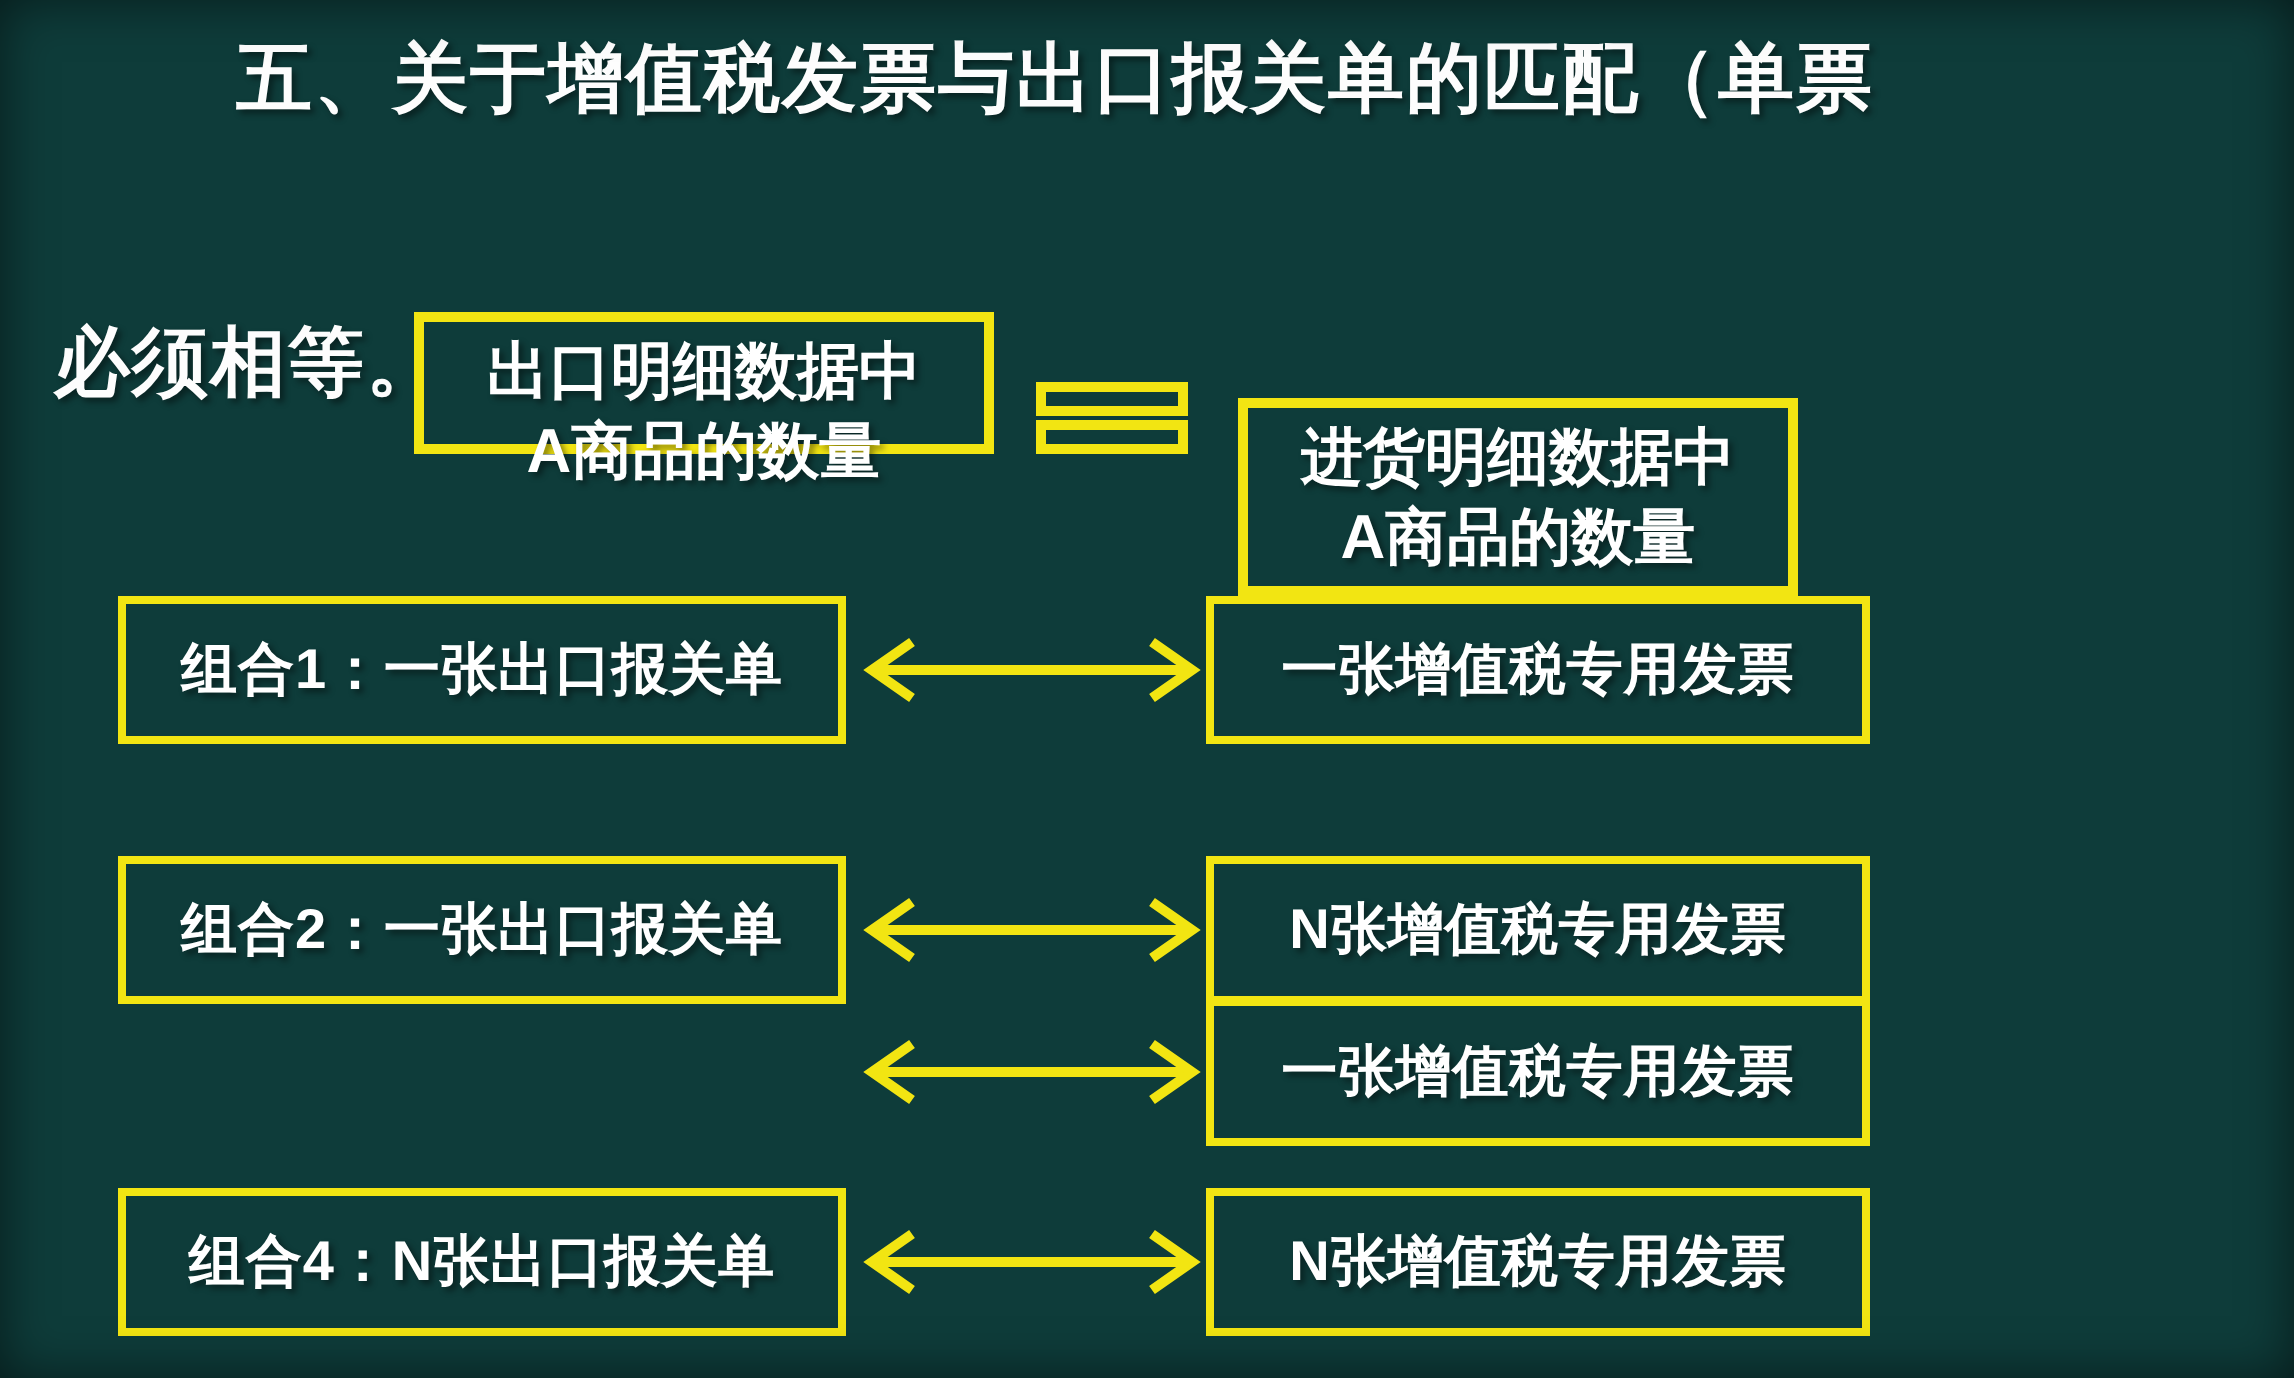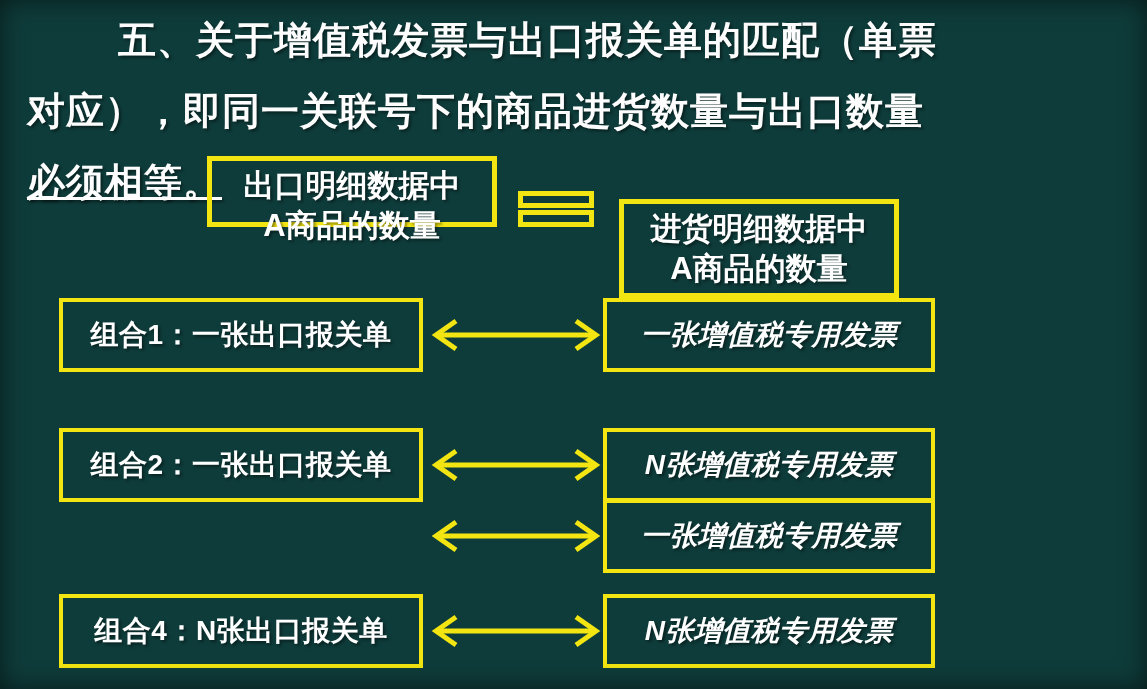--- a/index.html
+++ b/index.html
@@ -21,21 +21,21 @@
     font-size:38px;
     line-height:44px;
     font-weight:600;
     letter-spacing:1px;
     color:#fdfdfd;
     text-shadow: 2px 2px 3px rgba(0,0,0,0.45);
     white-space:nowrap;
   }
   .title-line.l1 { left:118px; top:18px; }
   .title-line.l2 { left:27px;  top:89px; }
-  .title-line.l3 { left:27px;  top:160px;text-decoration:underline; }
+  .title-line.l3 { left:27px;  top:160px; }
 
   
   .eq-box {
     position:absolute;
     box-sizing:border-box;
     border:5px solid #f2e512;
     text-align:center;
     font-size:31px;
     line-height:40px;
     font-weight:600;
@@ -66,31 +66,30 @@
     top:0; height:74px;
     border:4px solid #f2e512;
     display:flex; align-items:center; justify-content:center;
     font-size:28px;
     font-weight:600;
     letter-spacing:0.5px;
     text-shadow: 2px 2px 3px rgba(0,0,0,0.45);
     white-space:nowrap;
   }
   .combo-box.lbox { left:59px;  width:364px; }
-  .combo-box.rbox { left:603px; width:332px;font-style:italic; }
+  .combo-box.rbox { left:603px; width:332px; }
 
   .dbl-arrow { position:absolute; left:430px; top:19px; width:172px; height:36px; }
 </style>
 </head>
 <body>
 
 <div class="slide">
 
   <div class="title-line l1">五、关于增值税发票与出口报关单的匹配（单票</div>
-  <div class="title-line l2">对应），即同一关联号下的商品进货数量与出口数量</div>
   <div class="title-line l3">必须相等。</div>
 
   <div class="eq-box left">
     <div>出口明细数据中</div>
     <div>A商品的数量</div>
   </div>
 
   <div class="equals-sign">
     <div class="bar"></div>
     <div class="bar"></div>

